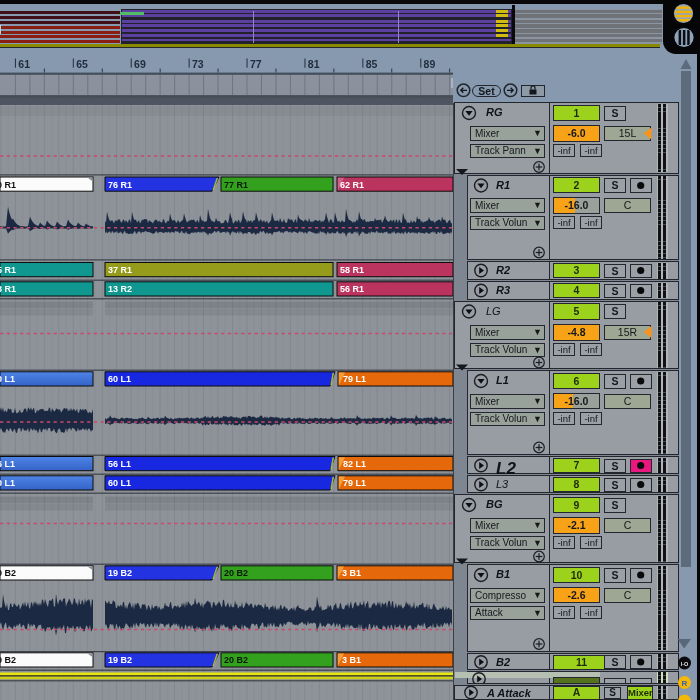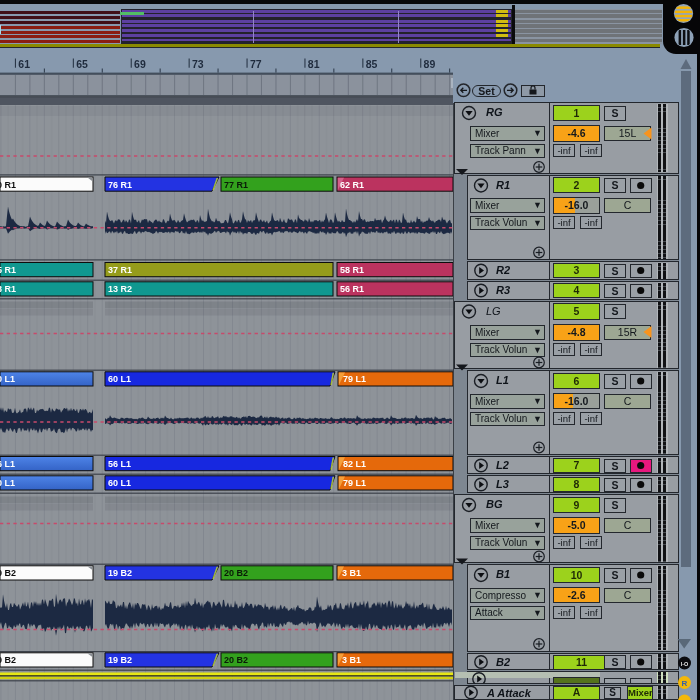--- a/index.html
+++ b/index.html
@@ -229,21 +229,21 @@
 <div style="position:absolute;left:521px;top:84.5px;width:24px;height:12px;background:#8e99a6;border:1px solid #23272d;box-sizing:border-box;font-weight:bold;font-size:10px;color:#14181d;text-align:center;line-height:10px;white-space:nowrap;overflow:hidden;"></div>
 <div style="position:absolute;left:454px;top:102px;width:225px;height:71.5px;background:#989da3;border:1.2px solid #23272d;box-sizing:border-box"></div>
 <div style="position:absolute;left:549px;top:103px;width:1.2px;height:69.5px;background:#23272d"></div>
 <div style="position:absolute;left:486px;top:106px;font-weight:bold;font-style:italic;font-size:11px;color:#0e1319;white-space:nowrap">RG</div>
 <div style="position:absolute;left:553px;top:104.5px;width:47px;height:16.5px;background:#9cd21c;border:1px solid #23272d;box-sizing:border-box;font-weight:bold;font-size:10.5px;color:#1f2a06;text-align:center;line-height:14.5px;white-space:nowrap;overflow:hidden;">1</div>
 <div style="position:absolute;left:604px;top:105.5px;width:22px;height:15px;background:#9aa0a6;border:1px solid #23272d;box-sizing:border-box;font-weight:bold;font-size:10.5px;color:#14181d;text-align:center;line-height:13px;white-space:nowrap;overflow:hidden;">S</div>
 <div style="position:absolute;left:470px;top:126px;width:75px;height:15px;background:#98a29b;border:1px solid #23272d;box-sizing:border-box;font-weight:normal;font-size:10px;color:#14181d;text-align:center;line-height:13px;white-space:nowrap;overflow:hidden;text-align:left;">
       <span style="position:absolute;left:4px;top:0;line-height:13px">Mixer</span>
       <span style="position:absolute;right:2px;top:0;line-height:13px;font-size:9px">▼</span>
     </div>
-<div style="position:absolute;left:553px;top:125px;width:47px;height:17px;background:linear-gradient(90deg,#f8a217 0 100%,#9aa09a 100% 100%);border:1px solid #23272d;box-sizing:border-box;font-weight:bold;font-size:10.5px;color:#14181d;text-align:center;line-height:15px;white-space:nowrap;overflow:hidden;">-4.6</div>
+<div style="position:absolute;left:553px;top:125px;width:47px;height:17px;background:linear-gradient(90deg,#f8a217 0 100%,#9aa09a 100% 100%);border:1px solid #23272d;box-sizing:border-box;font-weight:bold;font-size:10.5px;color:#14181d;text-align:center;line-height:15px;white-space:nowrap;overflow:hidden;">-6.0</div>
 <div style="position:absolute;left:604px;top:126px;width:47px;height:15px;background:#9da793;border:1px solid #23272d;box-sizing:border-box;font-weight:normal;font-size:10.5px;color:#14181d;text-align:center;line-height:13px;white-space:nowrap;overflow:hidden;">15L</div>
 <div style="position:absolute;left:470px;top:144px;width:75px;height:14px;background:#98a29b;border:1px solid #23272d;box-sizing:border-box;font-weight:normal;font-size:10px;color:#14181d;text-align:center;line-height:12px;white-space:nowrap;overflow:hidden;text-align:left;">
       <span style="position:absolute;left:4px;top:0;line-height:12px">Track Pann</span>
       <span style="position:absolute;right:2px;top:0;line-height:12px;font-size:9px">▼</span>
     </div>
 <div style="position:absolute;left:553px;top:144px;width:22px;height:13px;background:#9aa0a6;border:1px solid #23272d;box-sizing:border-box;font-weight:normal;font-size:9.5px;color:#14181d;text-align:center;line-height:11px;white-space:nowrap;overflow:hidden;">-inf</div>
 <div style="position:absolute;left:580px;top:144px;width:22px;height:13px;background:#9aa0a6;border:1px solid #23272d;box-sizing:border-box;font-weight:normal;font-size:9.5px;color:#14181d;text-align:center;line-height:11px;white-space:nowrap;overflow:hidden;">-inf</div>
 <div style="position:absolute;left:656.5px;top:103.5px;width:11.5px;height:68.5px;background:#b2b6ba"></div>
 <div style="position:absolute;left:658.2px;top:103.5px;width:2.6px;height:68.5px;background:repeating-linear-gradient(180deg,#101114 0 3.4px,#45494e 3.4px 4.1px)"></div>
 <div style="position:absolute;left:663px;top:103.5px;width:2.6px;height:68.5px;background:repeating-linear-gradient(180deg,#101114 0 3.4px,#45494e 3.4px 4.1px)"></div>
@@ -322,46 +322,46 @@
       <span style="position:absolute;left:4px;top:0;line-height:12px">Track Volun</span>
       <span style="position:absolute;right:2px;top:0;line-height:12px;font-size:9px">▼</span>
     </div>
 <div style="position:absolute;left:553px;top:411.5px;width:22px;height:13px;background:#9aa0a6;border:1px solid #23272d;box-sizing:border-box;font-weight:normal;font-size:9.5px;color:#14181d;text-align:center;line-height:11px;white-space:nowrap;overflow:hidden;">-inf</div>
 <div style="position:absolute;left:580px;top:411.5px;width:22px;height:13px;background:#9aa0a6;border:1px solid #23272d;box-sizing:border-box;font-weight:normal;font-size:9.5px;color:#14181d;text-align:center;line-height:11px;white-space:nowrap;overflow:hidden;">-inf</div>
 <div style="position:absolute;left:656.5px;top:371.5px;width:11.5px;height:82px;background:#b2b6ba"></div>
 <div style="position:absolute;left:658.2px;top:371.5px;width:2.6px;height:82px;background:repeating-linear-gradient(180deg,#101114 0 3.4px,#45494e 3.4px 4.1px)"></div>
 <div style="position:absolute;left:663px;top:371.5px;width:2.6px;height:82px;background:repeating-linear-gradient(180deg,#101114 0 3.4px,#45494e 3.4px 4.1px)"></div>
 <div style="position:absolute;left:467px;top:456px;width:212px;height:18px;background:#989da3;border:1.2px solid #23272d;box-sizing:border-box"></div>
 <div style="position:absolute;left:549px;top:457px;width:1.2px;height:16px;background:#23272d"></div>
-<div style="position:absolute;left:496px;top:459px;font-weight:bold;font-style:italic;font-size:11px;color:#0e1319;white-space:nowrap">L2</div>
+<div style="position:absolute;left:496px;top:459px;font-weight:bold;font-style:italic;font-size:17px;color:#0e1319;white-space:nowrap">L2</div>
 <div style="position:absolute;left:553px;top:458px;width:47px;height:15px;background:#9cd21c;border:1px solid #23272d;box-sizing:border-box;font-weight:bold;font-size:10.5px;color:#1f2a06;text-align:center;line-height:13px;white-space:nowrap;overflow:hidden;">7</div>
 <div style="position:absolute;left:604px;top:458.5px;width:22px;height:14px;background:#9aa0a6;border:1px solid #23272d;box-sizing:border-box;font-weight:bold;font-size:10.5px;color:#14181d;text-align:center;line-height:12px;white-space:nowrap;overflow:hidden;">S</div>
 <div style="position:absolute;left:630px;top:458.5px;width:21.5px;height:14px;background:#e8187e;border:1px solid #23272d;box-sizing:border-box;font-weight:bold;font-size:10px;color:#14181d;text-align:center;line-height:12px;white-space:nowrap;overflow:hidden;"></div>
 <div style="position:absolute;left:656.5px;top:457.5px;width:11.5px;height:15px;background:#b2b6ba"></div>
 <div style="position:absolute;left:658.2px;top:457.5px;width:2.6px;height:15px;background:repeating-linear-gradient(180deg,#101114 0 3.4px,#45494e 3.4px 4.1px)"></div>
 <div style="position:absolute;left:663px;top:457.5px;width:2.6px;height:15px;background:repeating-linear-gradient(180deg,#101114 0 3.4px,#45494e 3.4px 4.1px)"></div>
 <div style="position:absolute;left:467px;top:475px;width:212px;height:18px;background:#989da3;border:1.2px solid #23272d;box-sizing:border-box"></div>
 <div style="position:absolute;left:549px;top:476px;width:1.2px;height:16px;background:#23272d"></div>
-<div style="position:absolute;left:496px;top:478px;font-weight:bold;font-style:italic;font-size:11px;color:#0e1319;white-space:nowrap">L3</div>
+<div style="position:absolute;left:496px;top:478px;font-weight:normal;font-style:italic;font-size:11px;color:#0e1319;white-space:nowrap">L3</div>
 <div style="position:absolute;left:553px;top:477px;width:47px;height:15px;background:#9cd21c;border:1px solid #23272d;box-sizing:border-box;font-weight:bold;font-size:10.5px;color:#1f2a06;text-align:center;line-height:13px;white-space:nowrap;overflow:hidden;">8</div>
 <div style="position:absolute;left:604px;top:477.5px;width:22px;height:14px;background:#9aa0a6;border:1px solid #23272d;box-sizing:border-box;font-weight:bold;font-size:10.5px;color:#14181d;text-align:center;line-height:12px;white-space:nowrap;overflow:hidden;">S</div>
 <div style="position:absolute;left:630px;top:477.5px;width:21.5px;height:14px;background:#9aa0a6;border:1px solid #23272d;box-sizing:border-box;font-weight:bold;font-size:10px;color:#14181d;text-align:center;line-height:12px;white-space:nowrap;overflow:hidden;"></div>
 <div style="position:absolute;left:656.5px;top:476.5px;width:11.5px;height:15px;background:#b2b6ba"></div>
 <div style="position:absolute;left:658.2px;top:476.5px;width:2.6px;height:15px;background:repeating-linear-gradient(180deg,#101114 0 3.4px,#45494e 3.4px 4.1px)"></div>
 <div style="position:absolute;left:663px;top:476.5px;width:2.6px;height:15px;background:repeating-linear-gradient(180deg,#101114 0 3.4px,#45494e 3.4px 4.1px)"></div>
 <div style="position:absolute;left:454px;top:494px;width:225px;height:69px;background:#989da3;border:1.2px solid #23272d;box-sizing:border-box"></div>
 <div style="position:absolute;left:549px;top:495px;width:1.2px;height:67px;background:#23272d"></div>
 <div style="position:absolute;left:486px;top:498px;font-weight:bold;font-style:italic;font-size:11px;color:#0e1319;white-space:nowrap">BG</div>
 <div style="position:absolute;left:553px;top:496.5px;width:47px;height:16.5px;background:#9cd21c;border:1px solid #23272d;box-sizing:border-box;font-weight:bold;font-size:10.5px;color:#1f2a06;text-align:center;line-height:14.5px;white-space:nowrap;overflow:hidden;">9</div>
 <div style="position:absolute;left:604px;top:497.5px;width:22px;height:15px;background:#9aa0a6;border:1px solid #23272d;box-sizing:border-box;font-weight:bold;font-size:10.5px;color:#14181d;text-align:center;line-height:13px;white-space:nowrap;overflow:hidden;">S</div>
 <div style="position:absolute;left:470px;top:518px;width:75px;height:15px;background:#98a29b;border:1px solid #23272d;box-sizing:border-box;font-weight:normal;font-size:10px;color:#14181d;text-align:center;line-height:13px;white-space:nowrap;overflow:hidden;text-align:left;">
       <span style="position:absolute;left:4px;top:0;line-height:13px">Mixer</span>
       <span style="position:absolute;right:2px;top:0;line-height:13px;font-size:9px">▼</span>
     </div>
-<div style="position:absolute;left:553px;top:517px;width:47px;height:17px;background:linear-gradient(90deg,#f8a217 0 100%,#9aa09a 100% 100%);border:1px solid #23272d;box-sizing:border-box;font-weight:bold;font-size:10.5px;color:#14181d;text-align:center;line-height:15px;white-space:nowrap;overflow:hidden;">-5.0</div>
+<div style="position:absolute;left:553px;top:517px;width:47px;height:17px;background:linear-gradient(90deg,#f8a217 0 100%,#9aa09a 100% 100%);border:1px solid #23272d;box-sizing:border-box;font-weight:bold;font-size:10.5px;color:#14181d;text-align:center;line-height:15px;white-space:nowrap;overflow:hidden;">-2.1</div>
 <div style="position:absolute;left:604px;top:518px;width:47px;height:15px;background:#9da793;border:1px solid #23272d;box-sizing:border-box;font-weight:normal;font-size:10.5px;color:#14181d;text-align:center;line-height:13px;white-space:nowrap;overflow:hidden;">C</div>
 <div style="position:absolute;left:470px;top:536px;width:75px;height:14px;background:#98a29b;border:1px solid #23272d;box-sizing:border-box;font-weight:normal;font-size:10px;color:#14181d;text-align:center;line-height:12px;white-space:nowrap;overflow:hidden;text-align:left;">
       <span style="position:absolute;left:4px;top:0;line-height:12px">Track Volun</span>
       <span style="position:absolute;right:2px;top:0;line-height:12px;font-size:9px">▼</span>
     </div>
 <div style="position:absolute;left:553px;top:536px;width:22px;height:13px;background:#9aa0a6;border:1px solid #23272d;box-sizing:border-box;font-weight:normal;font-size:9.5px;color:#14181d;text-align:center;line-height:11px;white-space:nowrap;overflow:hidden;">-inf</div>
 <div style="position:absolute;left:580px;top:536px;width:22px;height:13px;background:#9aa0a6;border:1px solid #23272d;box-sizing:border-box;font-weight:normal;font-size:9.5px;color:#14181d;text-align:center;line-height:11px;white-space:nowrap;overflow:hidden;">-inf</div>
 <div style="position:absolute;left:656.5px;top:495.5px;width:11.5px;height:66px;background:#b2b6ba"></div>
 <div style="position:absolute;left:658.2px;top:495.5px;width:2.6px;height:66px;background:repeating-linear-gradient(180deg,#101114 0 3.4px,#45494e 3.4px 4.1px)"></div>
 <div style="position:absolute;left:663px;top:495.5px;width:2.6px;height:66px;background:repeating-linear-gradient(180deg,#101114 0 3.4px,#45494e 3.4px 4.1px)"></div>

